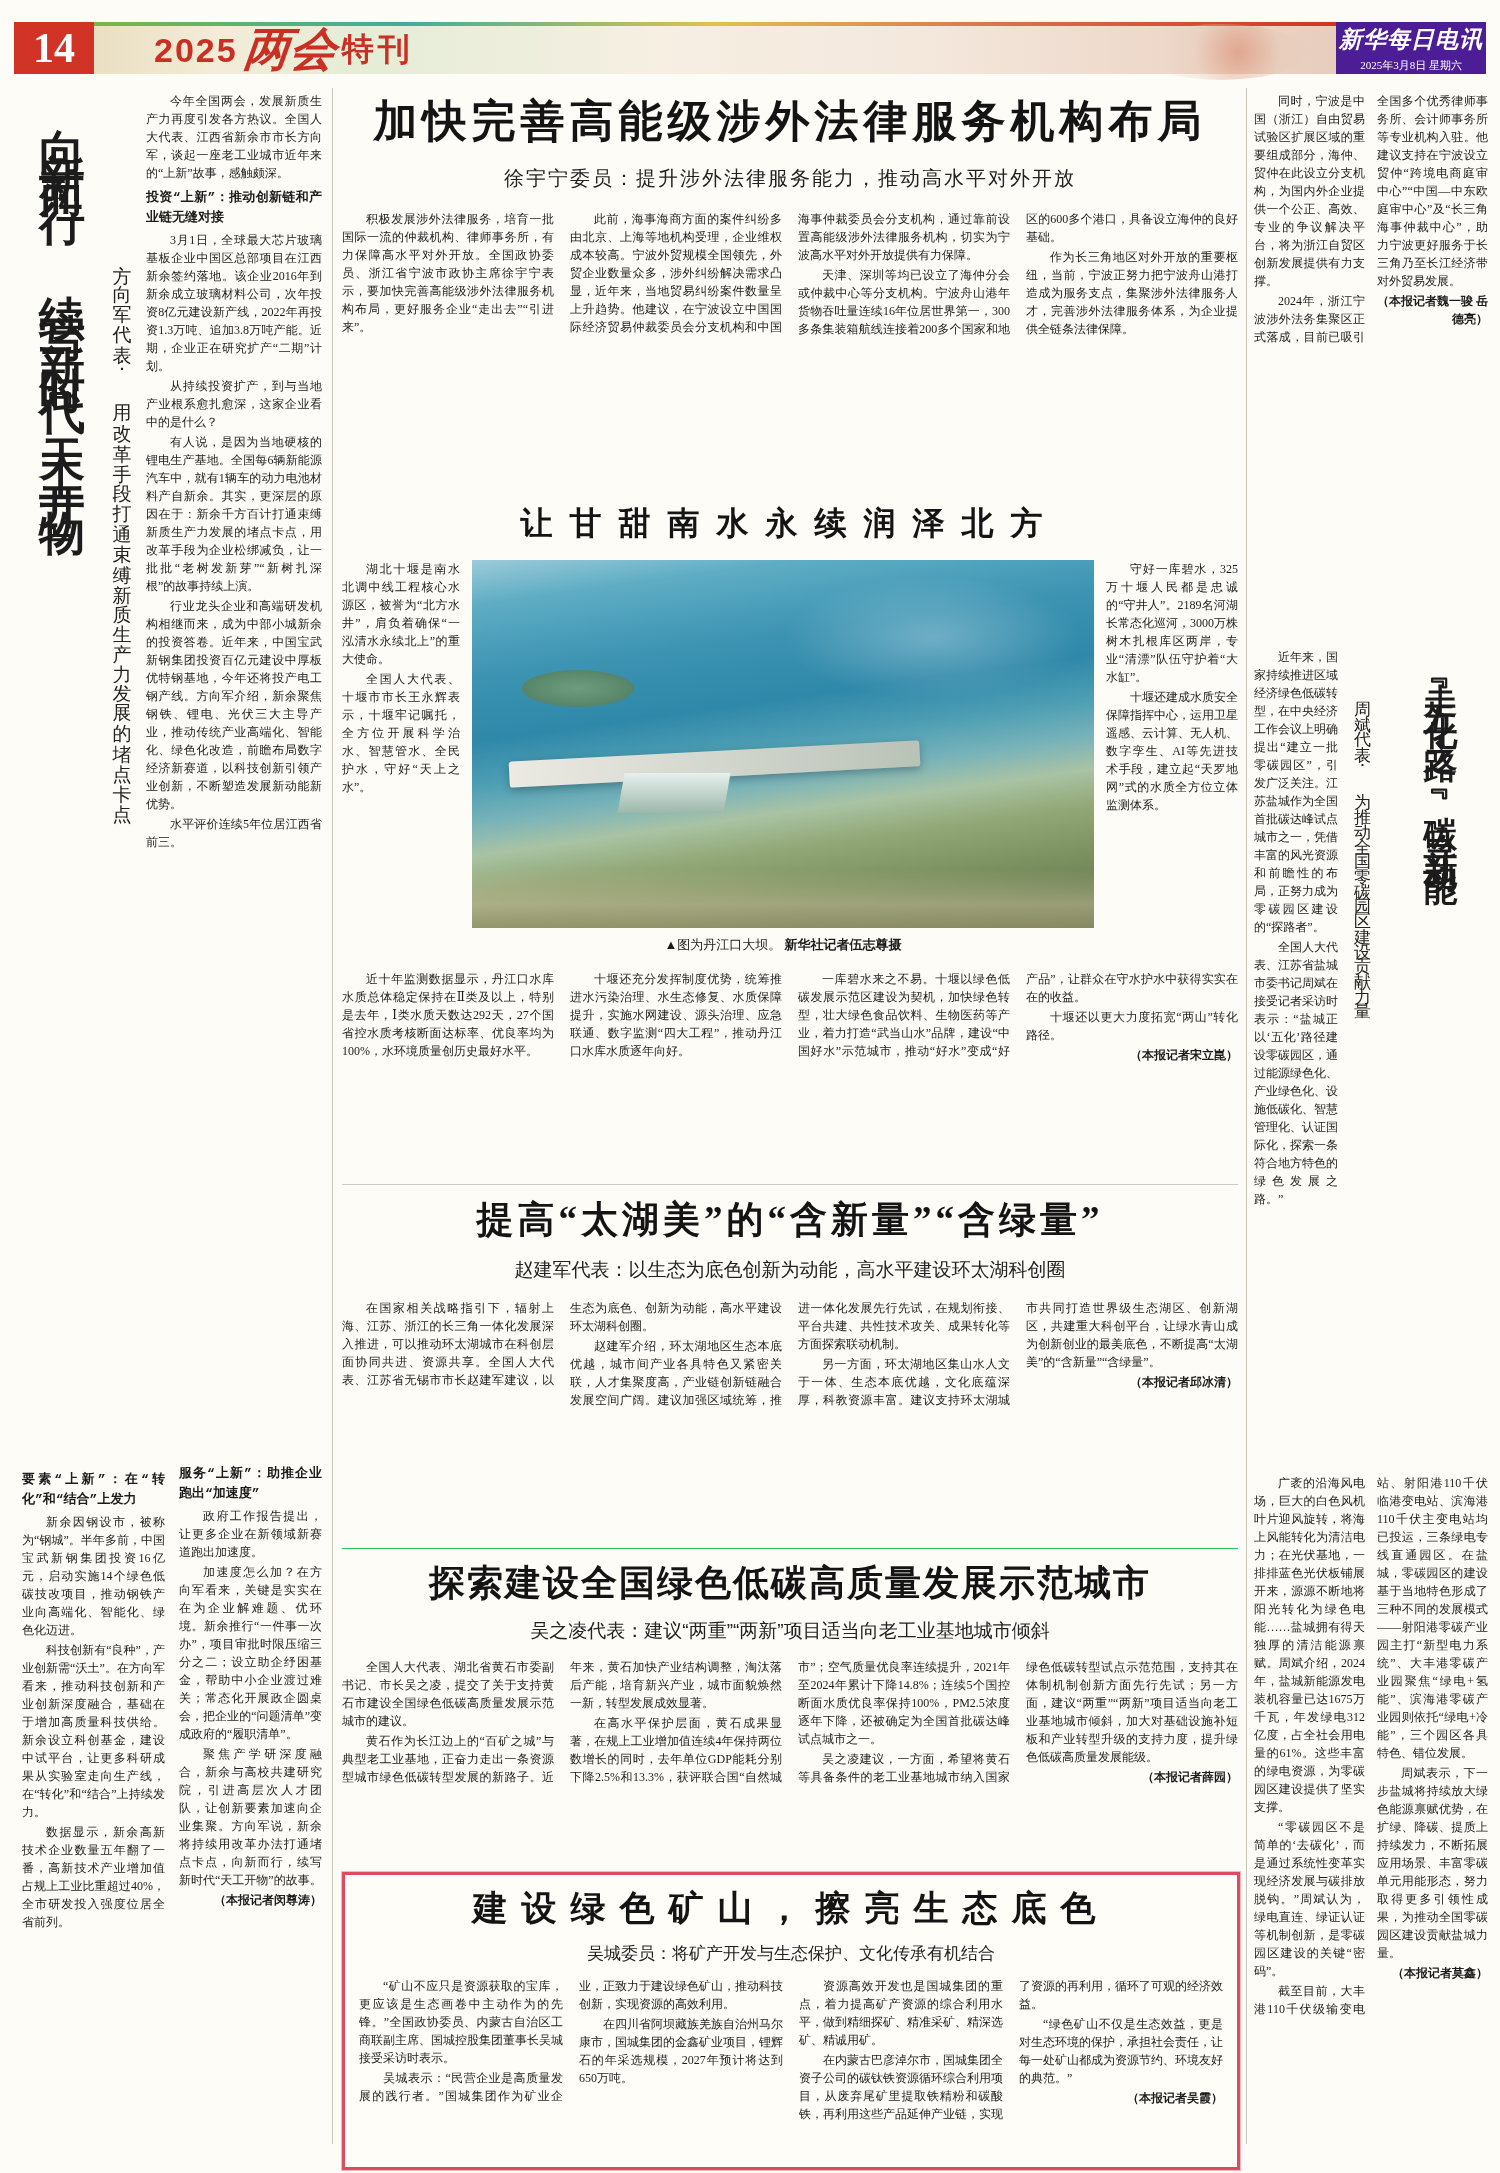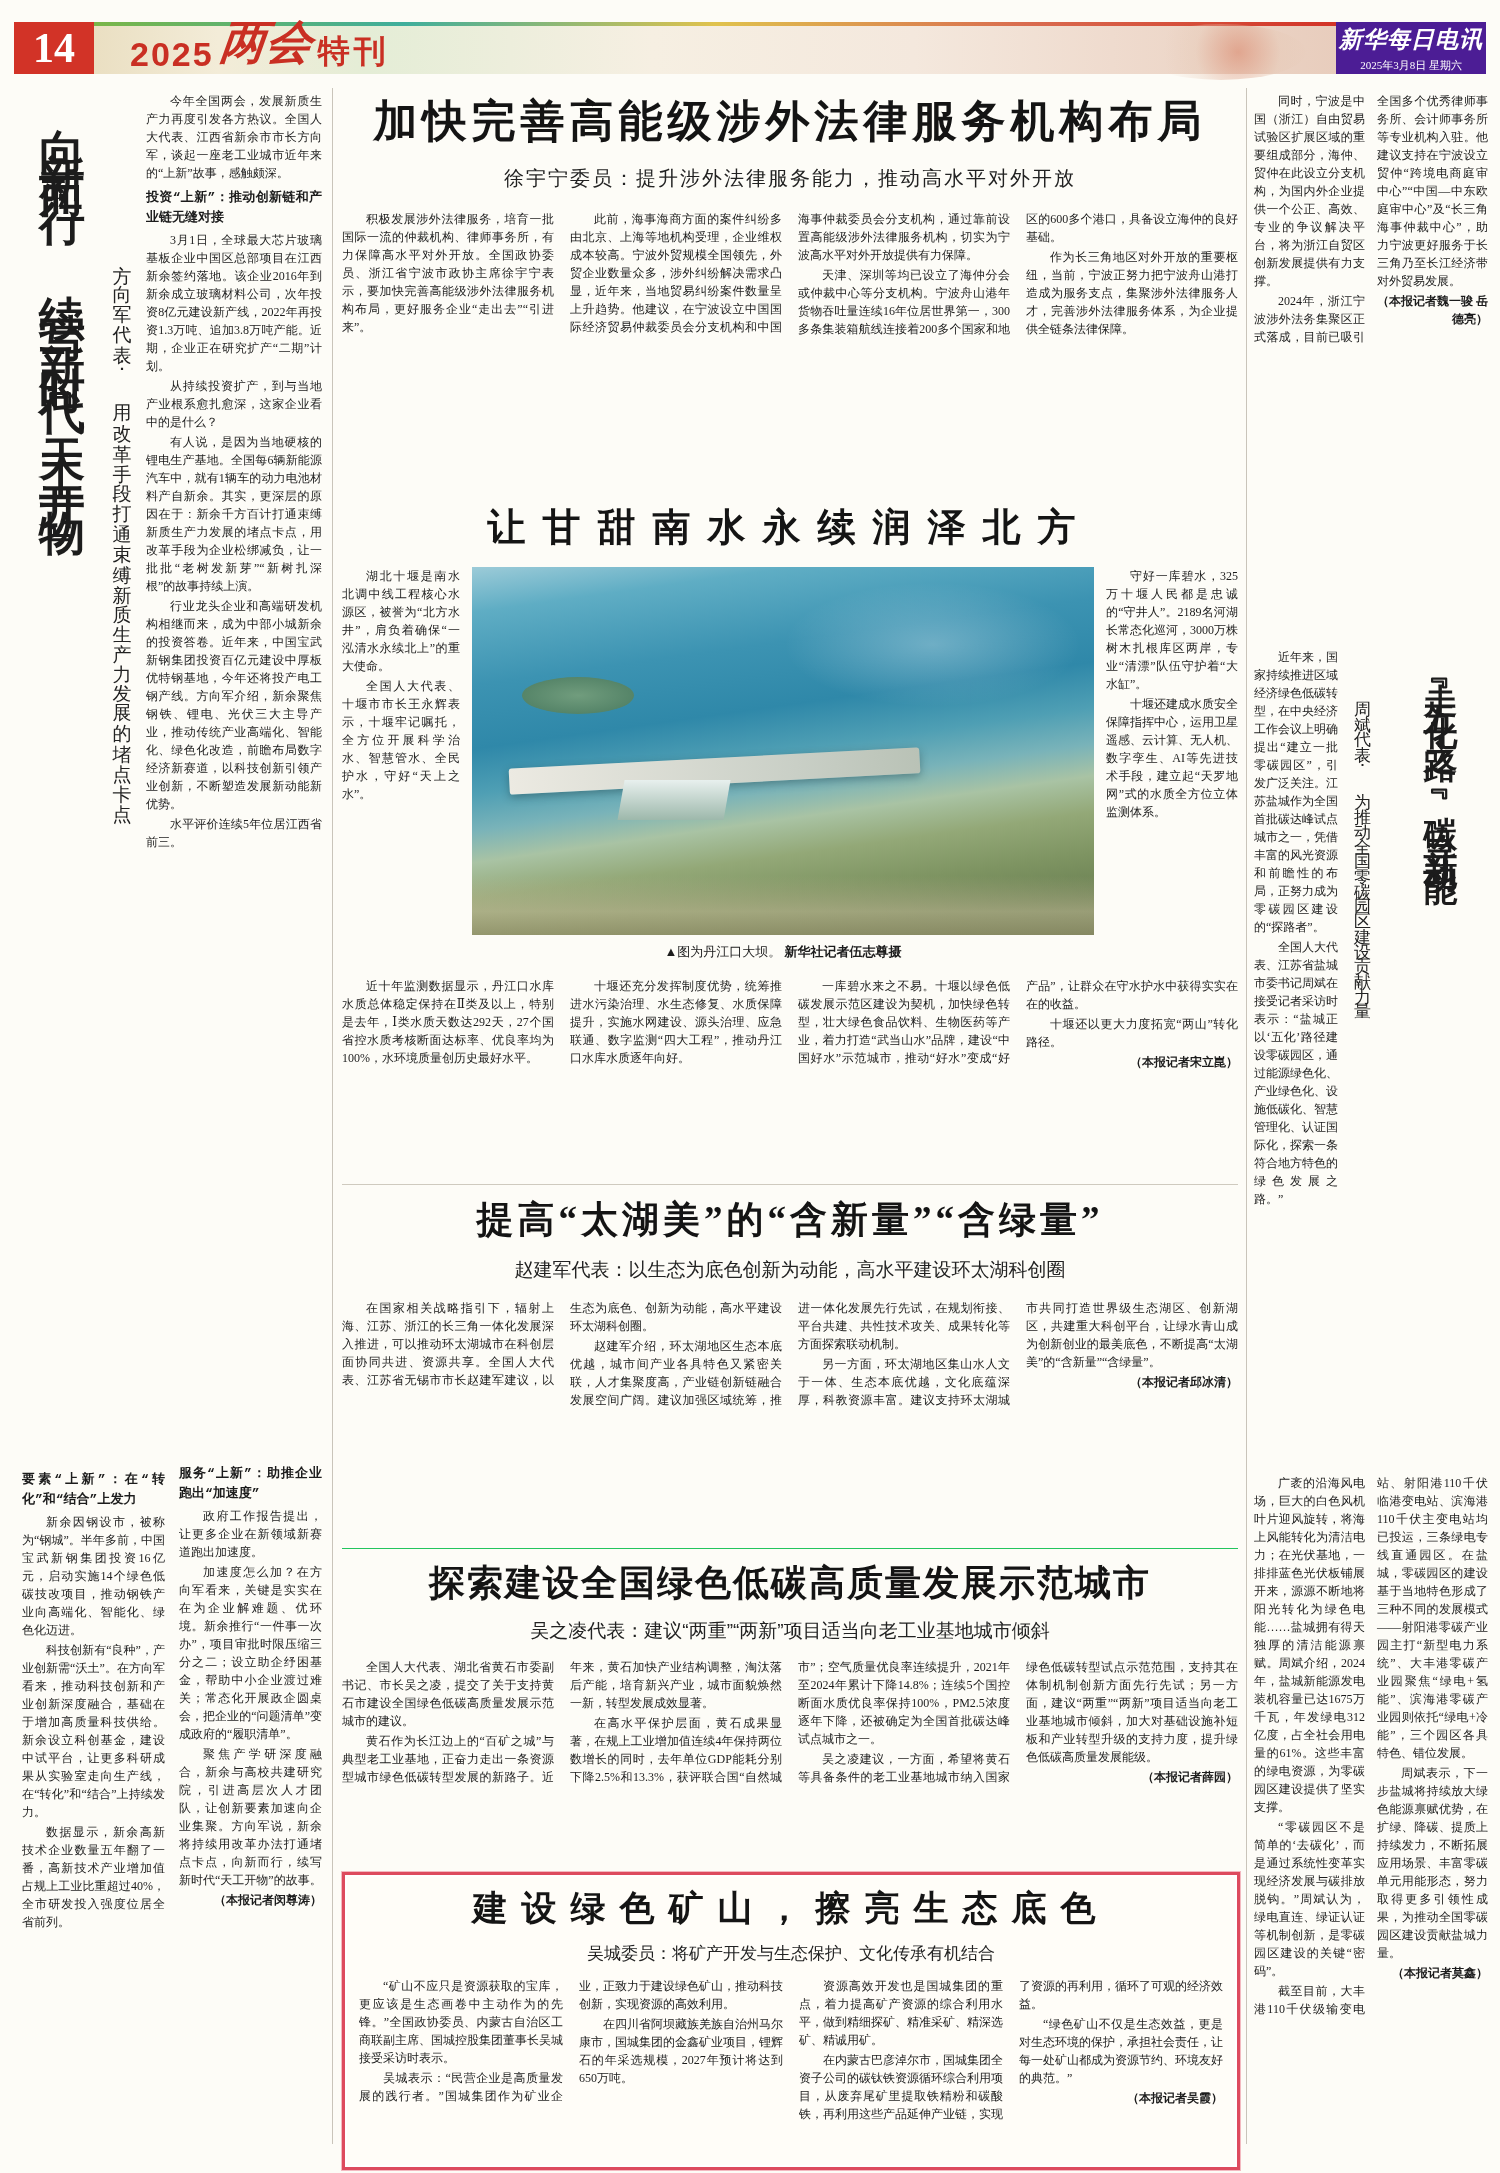--- a/index.html
+++ b/index.html
@@ -3,21 +3,21 @@
 <meta charset="utf-8">
 <style>
   html,body{margin:0;padding:0;background:#e9e6df;}
   #page{position:relative;width:1500px;height:2173px;background:#fdfcf7;margin:0 auto;
         font-family:"Liberation Serif","DejaVu Serif",serif;color:#1c1c1c;overflow:hidden;}
   
   #masthead{position:absolute;left:14px;top:22px;right:14px;height:52px;display:flex;}
   #pagenum{width:80px;background:#d23327;color:#fff;display:flex;align-items:center;justify-content:center;
            font-size:42px;font-weight:bold;font-family:"Liberation Serif",serif;}
   #strip{flex:1;position:relative;background:linear-gradient(90deg,#eadfc2,#f3ecd8 10%,#e4edd6 22%,#f6efe2 45%,#f4e8dd 66%,#efdbce 82%,#e8cdbd 100%);
-         display:flex;align-items:flex-end;padding-left:36px;border-top:4px solid;
+         display:flex;align-items:center;padding-left:60px;border-top:4px solid;
          border-image:linear-gradient(90deg,#7ab648,#3fae9c,#e0c24d,#d96b4f,#d23327) 1;}
   #strip .y{color:#c92f23;font-size:34px;font-weight:bold;font-family:"Liberation Sans",sans-serif;letter-spacing:2px;}
   #strip .lh{color:#c92f23;font-size:46px;font-weight:bold;font-style:italic;margin:0 6px;transform:skewX(-6deg);}
   #strip .tk{color:#c92f23;font-size:32px;font-weight:bold;letter-spacing:4px;}
   #swirl{position:absolute;right:30px;top:-2px;width:170px;height:56px;border-radius:50%;
          background:radial-gradient(circle at 60% 50%,rgba(214,120,90,.5),rgba(230,200,180,.35) 40%,transparent 70%);}
   #brand{width:150px;background:#4c1d95;color:#fff;display:flex;flex-direction:column;align-items:center;justify-content:center;}
   #brand .nm{font-size:23px;font-weight:bold;font-style:italic;letter-spacing:1px;white-space:nowrap;}
   #brand .dt{font-size:11px;margin-top:3px;white-space:nowrap;}
   
@@ -36,21 +36,21 @@
   #lf-bottom{position:absolute;left:22px;top:1464px;width:300px;height:678px;column-count:2;column-gap:14px;}
   
   .c-art{position:absolute;left:342px;width:896px;overflow:hidden;}
   .headline{font-weight:bold;color:#141414;text-align:center;white-space:nowrap;}
   .subline{text-align:center;color:#222;font-family:"Liberation Sans",sans-serif;}
   #a1{top:88px;height:406px;}
   #a1 .headline{font-size:44px;letter-spacing:5px;margin-top:4px;}
   #a1 .subline{font-size:20px;margin-top:14px;letter-spacing:2px;}
   #a1 .cols{margin-top:18px;column-count:4;column-gap:16px;height:252px;}
   #a2{top:502px;height:672px;}
-  #a2 .headline{font-size:38px;letter-spacing:17px;}
+  #a2 .headline{font-size:32px;letter-spacing:17px;}
   #a2 .subline{font-size:19px;margin-top:12px;letter-spacing:1px;}
   #a2-row{display:flex;margin-top:14px;gap:12px;}
   #a2-left{width:118px;height:398px;}
   #a2-mid{width:622px;}
   #a2-right{width:132px;height:398px;}
   #photo{position:relative;width:622px;height:368px;overflow:hidden;
      background:linear-gradient(172deg,#9ccbd8 0%,#5fadc4 10%,#3c93b2 26%,#2f88a9 40%,#4f9fb4 50%,#79b3b9 58%,#a9c3a4 65%,#93a877 73%,#7e9462 82%,#6b8153 91%,#5d7348 100%);}
   .p-light{position:absolute;left:50%;top:4%;width:48%;height:34%;
      background:radial-gradient(ellipse,rgba(255,255,255,.28),transparent 70%);}
   .p-dam{position:absolute;left:6%;top:52%;width:66%;height:7%;background:linear-gradient(90deg,#eceae2,#c9cfc6 70%,#b9c2b6);

